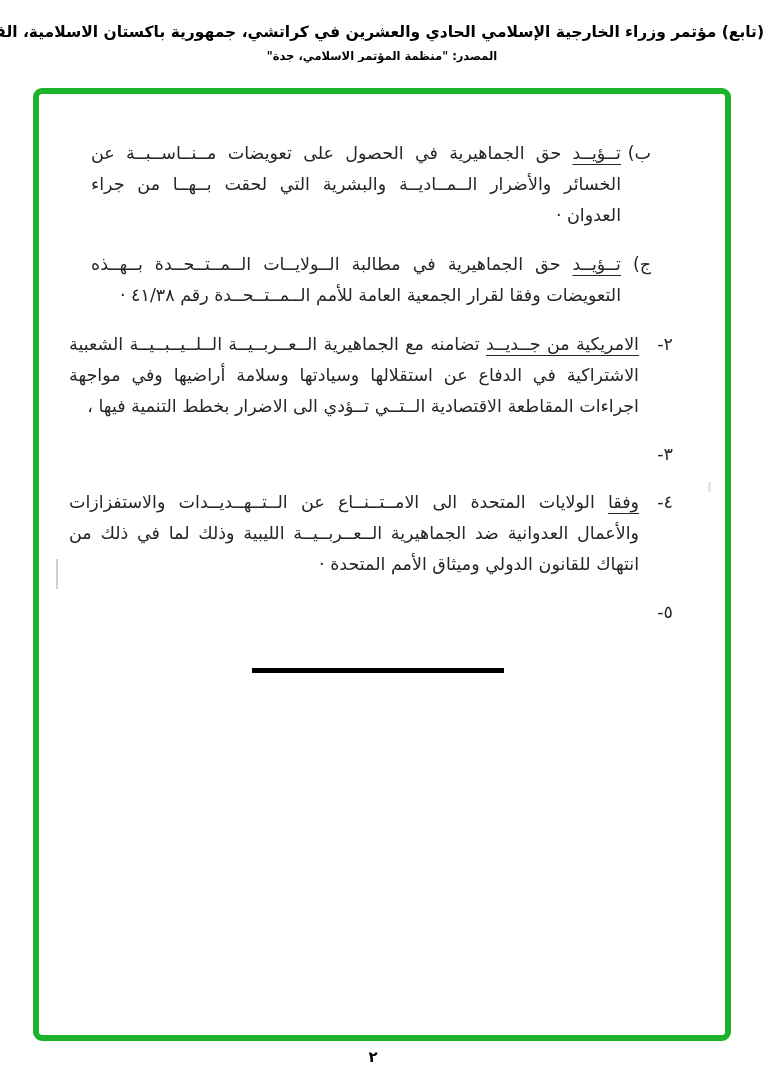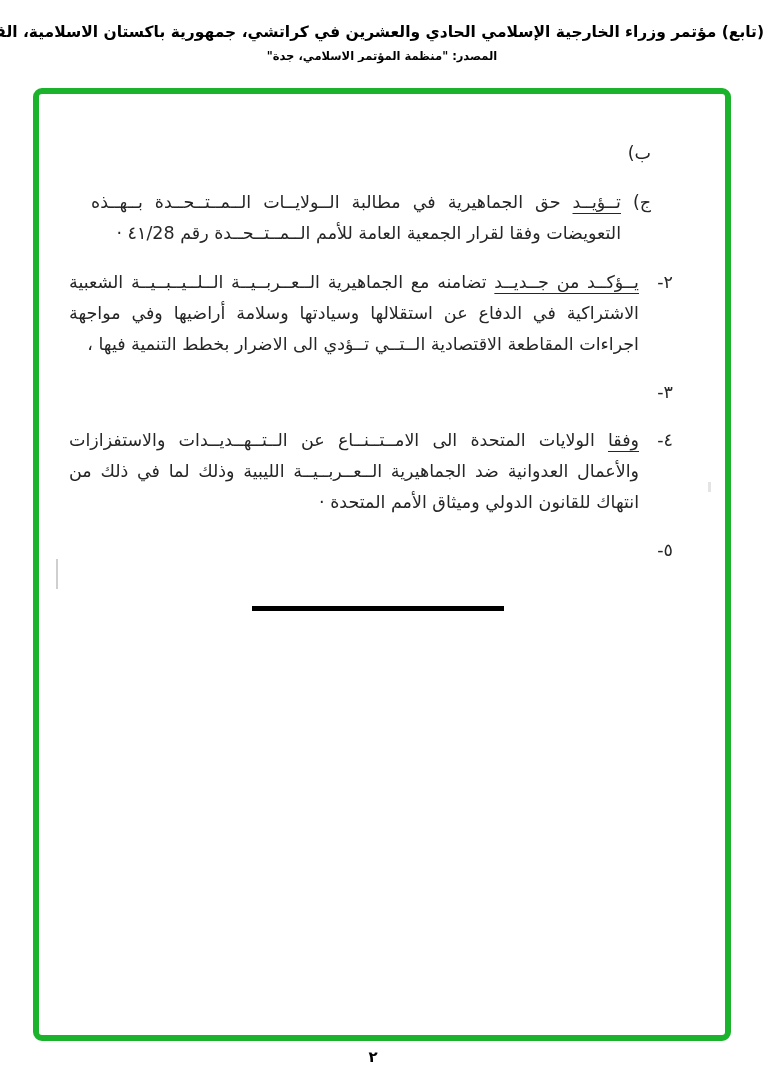--- a/index.html
+++ b/index.html
@@ -129,30 +129,31 @@
   <div class="hdr">
     <div class="hdr-line1">(تابع) مؤتمر وزراء الخارجية الإسلامي الحادي والعشرين في كراتشي، جمهورية باكستان الاسلامية، القرارات السياسية، القرار الرقم٢١/١٣-س</div>
     <div class="hdr-line2">المصدر: "منظمة المؤتمر الاسلامي، جدة"</div>
   </div>
 
   <div class="frame">
     <div class="doc-body">
 
       <div class="item lettered">
         <span class="marker">ب)</span>
+        <p class="text"><span class="lead">تــؤيــد</span> <span>حق الجماهيرية في الحصول على تعويضات مــنــاســبــة عن الخسائر والأضرار الــمــاديــة والبشرية التي لحقت بــهــا من جراء العدوان ·</span></p>
       </div>
 
       <div class="item lettered">
         <span class="marker">ج)</span>
-        <p class="text"><span class="lead">تــؤيــد</span> <span>حق الجماهيرية في مطالبة الــولايــات الــمــتــحــدة بــهــذه التعويضات وفقا لقرار الجمعية العامة للأمم الــمــتــحــدة رقم ٤١/28 ·</span></p>
+        <p class="text"><span class="lead">تــؤيــد</span> <span>حق الجماهيرية في مطالبة الــولايــات الــمــتــحــدة بــهــذه التعويضات وفقا لقرار الجمعية العامة للأمم الــمــتــحــدة رقم ٤١/٣٨ ·</span></p>
       </div>
 
       <div class="item numbered">
         <span class="marker">٢-</span>
-        <p class="text"><span class="lead">يــؤكــد من جــديــد</span> <span>تضامنه مع الجماهيرية الــعــربــيــة الــلــيــبــيــة الشعبية الاشتراكية في الدفاع عن استقلالها وسيادتها وسلامة أراضيها وفي مواجهة اجراءات المقاطعة الاقتصادية الــتــي تــؤدي الى الاضرار بخطط التنمية فيها ،</span></p>
+        <p class="text"><span class="lead">الامريكية من جــديــد</span> <span>تضامنه مع الجماهيرية الــعــربــيــة الــلــيــبــيــة الشعبية الاشتراكية في الدفاع عن استقلالها وسيادتها وسلامة أراضيها وفي مواجهة اجراءات المقاطعة الاقتصادية الــتــي تــؤدي الى الاضرار بخطط التنمية فيها ،</span></p>
       </div>
 
       <div class="item numbered">
         <span class="marker">٣-</span>
       </div>
 
       <div class="item numbered">
         <span class="marker">٤-</span>
         <p class="text"><span class="lead">وفقا</span> <span>الولايات المتحدة الى الامــتــنــاع عن الــتــهــديــدات والاستفزازات والأعمال العدوانية ضد الجماهيرية الــعــربــيــة الليبية وذلك لما في ذلك من انتهاك للقانون الدولي وميثاق الأمم المتحدة ·</span></p>
       </div>

